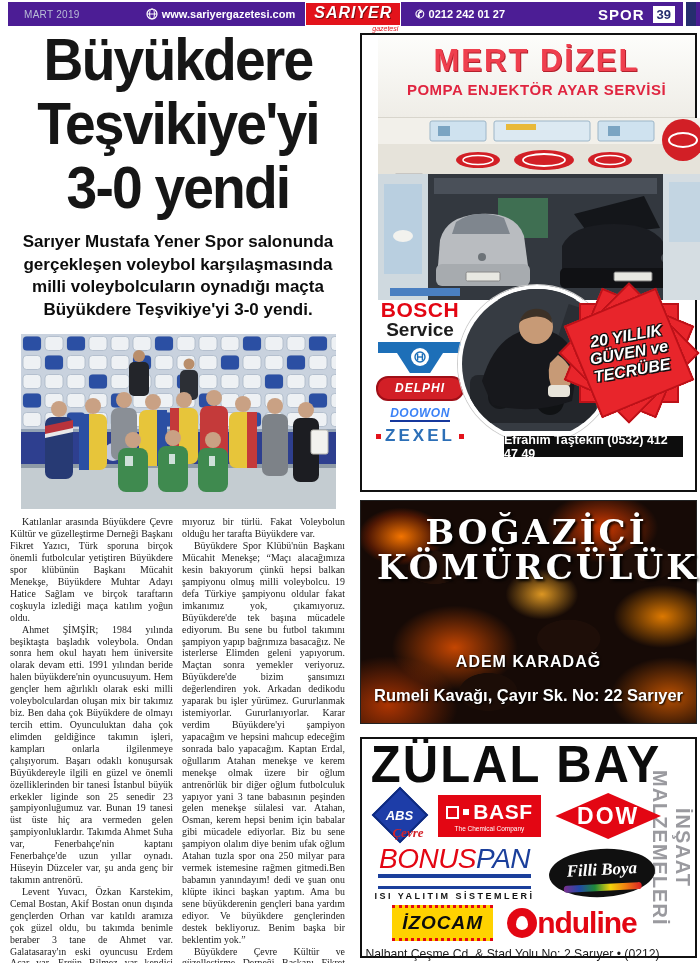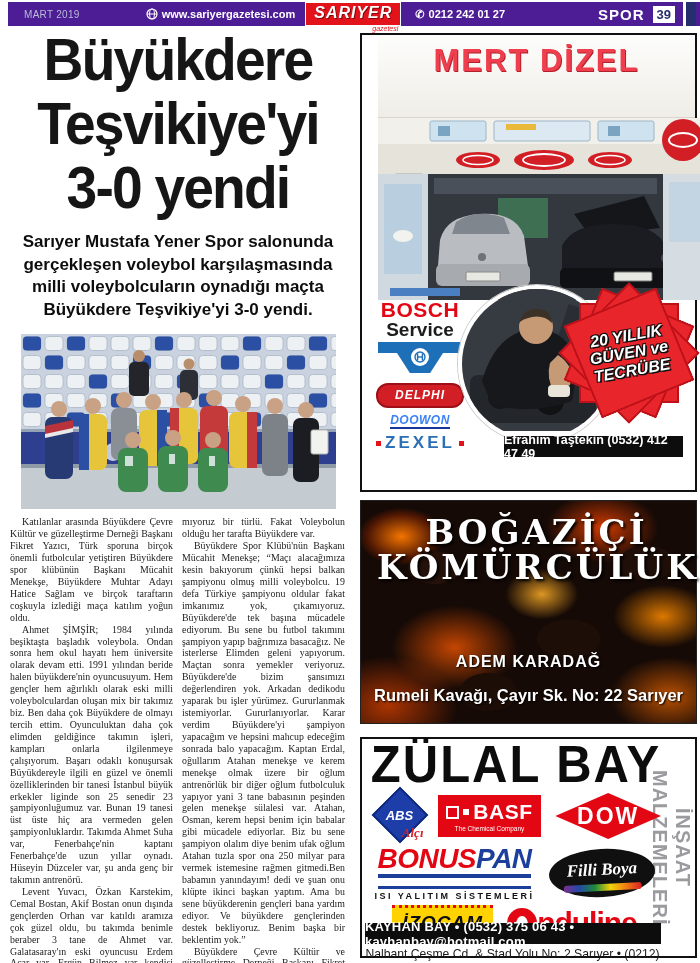--- a/index.html
+++ b/index.html
@@ -53,21 +53,21 @@
   .md-photo{display:block;width:333px;height:182px;}
   .md-logos{position:absolute;left:8px;top:264px;width:100px;text-align:center;}
   .bosch-word{color:#e30613;font-size:21px;font-weight:900;letter-spacing:.5px;line-height:1;}
   .bosch-serv{color:#1d1d1d;font-size:19px;font-weight:bold;line-height:1.05;}
   .bosch-emblem{position:relative;width:84px;height:34px;margin:2px auto 0;}
   .bosch-emblem .bar{position:absolute;left:0;right:0;top:0;height:11px;background:#1d6fb8;}
   .bosch-emblem .pent{position:absolute;left:19px;top:11px;width:46px;height:20px;
        background:#1d6fb8;clip-path:polygon(0 0,100% 0,72% 100%,28% 100%);}
   .bosch-emblem .circ{position:absolute;left:33px;top:6px;width:18px;height:18px;
        background:#fff;border-radius:50%;display:flex;align-items:center;justify-content:center;}
-  .delphi-pill{width:84px;height:21px;margin:7px auto 0;background:#d21f26;border:2px solid #9f0f17;
+  .delphi-pill{width:84px;height:21px;margin:0 auto 0;background:#d21f26;border:2px solid #9f0f17;
        border-radius:12px;color:#fff;font-size:12px;font-weight:900;font-style:italic;
        letter-spacing:1px;display:flex;align-items:center;justify-content:center;}
   .doowon{margin-top:6px;color:#3b82f6;font-size:12px;font-weight:900;font-style:italic;
           letter-spacing:.5px;border-bottom:2px solid #16389d;display:inline-block;line-height:1.1;}
   .zexel{margin-top:4px;display:flex;align-items:center;justify-content:center;gap:4px;
          color:#2c6fb7;font-size:17px;font-weight:900;letter-spacing:3px;}
   .zexel i{width:5px;height:5px;background:#e3131b;display:block;}
   .md-circle{position:absolute;left:96px;top:250px;width:150px;height:150px;border-radius:50%;
              overflow:hidden;border:4px solid #fff;box-shadow:0 0 0 1px #ccc;}
   .burst{position:absolute;left:207px;top:258px;width:120px;height:120px;}
@@ -130,21 +130,21 @@
        flex-direction:column;align-items:center;justify-content:center;}
   .basf-top{display:flex;align-items:center;gap:4px;}
   .basf-sq{width:9px;height:9px;border:2px solid #fff;display:inline-block;}
   .basf-dot{width:6px;height:6px;background:#fff;display:inline-block;}
   .basf-word{font-size:21px;font-weight:900;letter-spacing:.5px;}
   .basf-sub{font-size:6.5px;margin-top:1px;}
   .dow-logo{width:118px;height:46px;background:#e30613;
        clip-path:polygon(50% 0,100% 50%,50% 100%,0 50%);display:flex;align-items:center;
        justify-content:center;color:#fff;font-size:23px;font-weight:900;letter-spacing:2px;}
   .bonus-logo{text-align:center;}
-  .bonus-line{font-size:28px;font-weight:700;font-style:italic;letter-spacing:-.5px;line-height:1;}
+  .bonus-line{font-size:28px;font-weight:400;font-style:italic;letter-spacing:-.5px;line-height:1;}
   .bonus-line .b1{color:#e30613;} .bonus-line .b2{color:#1b3f9b;}
   .bonus-bars{height:8px;margin:1px 4px 2px;border-top:4px solid #1b3f9b;
               border-bottom:3px solid #1b3f9b;}
   .bonus-sub{font-size:9px;font-weight:bold;letter-spacing:2.5px;color:#111;}
   .filli-logo{position:relative;width:106px;height:48px;background:#101010;border-radius:50%;
        transform:rotate(-3deg);display:flex;align-items:center;justify-content:center;}
   .filli-logo span{color:#fff;font-family:"Liberation Serif",serif;font-style:italic;
        font-size:17px;font-weight:bold;margin-top:-6px;}
   .filli-rainbow{position:absolute;left:14px;right:14px;bottom:6px;height:7px;border-radius:4px;
        background:linear-gradient(90deg,#7b2f8e,#2249a8,#1f8a3a,#f4d20a,#ef7d12,#d91f26);}
@@ -303,20 +303,21 @@
         <p>Büyükdere Spor Klübü'nün Başkanı Mücahit Menekşe; “Maçı alacağımıza kesin bakıyorum çünkü hepsi balkan şampiyonu olmuş milli voleybolcu. 19 defa Türkiye şampiyonu oldular fakat imkanımız yok, çıkamıyoruz. Büyükdere'de tek başına mücadele ediyorum. Bu sene bu futbol takımını şampiyon yapıp bağrımıza basacağız. Ne isterlerse Elimden geleni yapıyorum. Maçtan sonra yemekler veriyoruz. Büyükdere'de bizim şansımızı değerlendiren yok. Arkadan dedikodu yaparak bu işler yürümez. Gururlanmak istemiyorlar. Gururlanıyorlar. Karar verdim Büyükdere'yi şampiyon yapacağım ve hepsini mahcup edeceğim sonrada balo yapacağım. Kaptan Erdal, oğullarım Atahan menekşe ve kerem menekşe olmak üzere bir oğlum antrenörlük bir diğer oğlum futbolculuk yapıyor yani 3 tane babasının peşinden gelen menekşe sülalesi var. Atahan, Osman, kerem hepsi benim için babalar gibi mücadele ediyorlar. Biz bu sene şampiyon olalım diye benim ufak oğlum Atahan tuzla spor ona 250 milyar para vermek istemesine rağmen gitmedi.Ben babamın yanındayım! dedi ve şuan onu klüpte ikinci başkan yaptım. Ama bu sene büyükderenin gençleri bana yardım ediyor. Ve büyükdere gençlerinden destek bekliyoruz. Benim başka bir beklentim yok.”</p>
         <p>Büyükdere Çevre Kültür ve güzelleştirme Derneği Başkanı Fikret Yazıcı; “Bizim büyükdere fark atar biz bu maçı 3-o alırız çünkü onların hepsi eski Büyükdere Borankaylı voleybolcular. Eskiden Büyükdere Borankaydı sonra Borankay gidince Büyükdere olarak kaldı. Belli bir süre voleybol şubesi kapalı durdu. Bizim abimiz, arkadaşımız Murat KALKAVAN bu şubeyi tekrar açtı ve şuanda da bayağa başarılı.”</p>
 
       </div>
     </div>
   </div>
 
   <div id="ad-mert" class="ad">
     <div class="md-sign">
       <div class="md-title">MERT DİZEL</div>
+      <div class="md-sub">POMPA ENJEKTÖR AYAR SERVİSİ</div>
     </div>
 
     <svg class="md-photo" viewBox="0 0 333 182" preserveAspectRatio="none">
       <rect width="333" height="182" fill="#e6e3da"></rect>
       <rect width="333" height="26" fill="#f2f0ea"></rect>
       <g>
         <rect x="52" y="3" width="56" height="20" rx="2" fill="#cfe2ef" stroke="#9db6c8"></rect>
         <rect x="116" y="3" width="96" height="20" rx="2" fill="#dce9f2" stroke="#9db6c8"></rect>
         <rect x="220" y="3" width="56" height="20" rx="2" fill="#cfe2ef" stroke="#9db6c8"></rect>
         <rect x="128" y="6" width="30" height="6" fill="#e8b93a"></rect>
@@ -431,21 +432,21 @@
   <div id="ad-zulal" class="ad">
     <div class="zb-title">ZÜLAL BAY</div>
     <div class="zb-side">İNŞAAT MALZEMELERİ</div>
 
     <div class="zb-rows">
       <div class="zb-row" style="margin-bottom:4px;">
         <div class="abs-logo">
           <div class="abs-diamond">
             <span>ABS</span>
           </div>
-          <div class="abs-sub">Alçı</div>
+          <div class="abs-sub">Çevre</div>
         </div>
         <div class="basf-logo">
           <div class="basf-top">
             <span class="basf-sq"></span>
             <span class="basf-dot"></span>
             <span class="basf-word">BASF</span>
           </div>
           <div class="basf-sub">The Chemical Company</div>
         </div>
         <div class="dow-logo">
@@ -471,17 +472,16 @@
         <div class="izocam-logo">İZOCAM</div>
         <div class="ond-logo">
           <span class="ond-o">
               <i></i>
             </span>
           <span class="ond-rest">nduline</span>
         </div>
       </div>
     </div>
 
-    <div class="zb-contactbar">KAYHAN BAY • (0532) 375 06 43 • kayhanbay@hotmail.com</div>
     <div class="zb-addr">Nalbant Çeşme Cd. &amp; Stad Yolu No: 2 Sarıyer • (0212) 242 22 05 - 242 39 26</div>
   </div>
 
 </div>
 
 </body></html>

